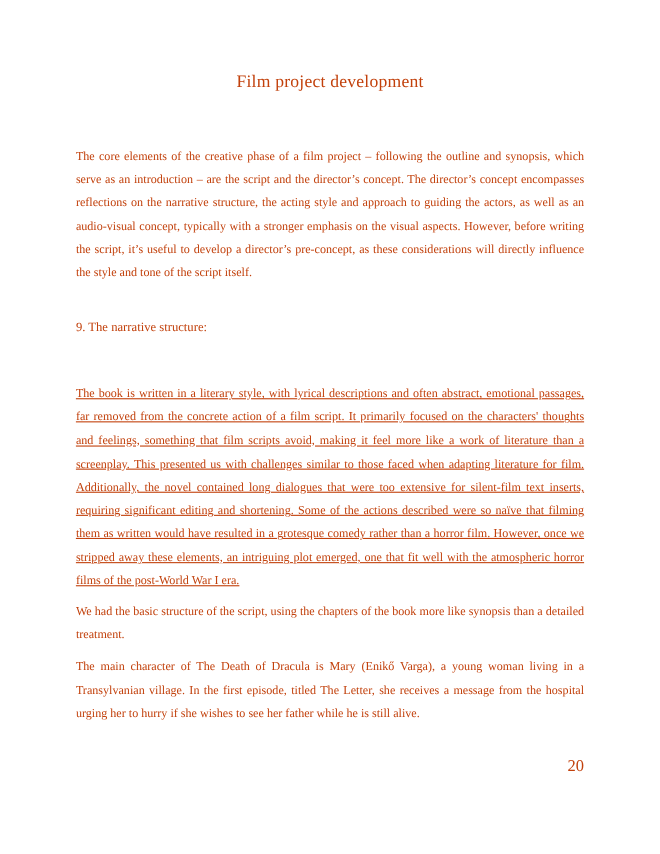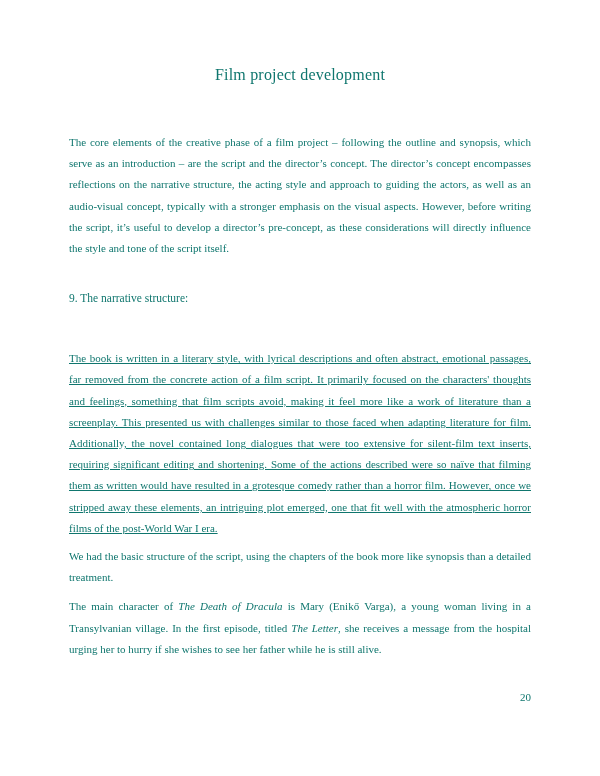--- a/index.html
+++ b/index.html
@@ -5,21 +5,21 @@
   html, body {
     margin: 0;
     padding: 0;
     background: #ffffff;
   }
   .page {
     position: relative;
     width: 600px;
     height: 776px;
     background: #ffffff;
-    color: #0f766e;
+    color: #c2410c;
     font-family: "Liberation Serif", "DejaVu Serif", serif;
     overflow: hidden;
   }
   .title {
     margin: 0;
     padding-top: 66px;
     text-align: center;
     font-size: 16px;
     font-weight: 400;
     letter-spacing: 0.2px;
@@ -37,26 +37,26 @@
   .intro { margin-top: 48px; }
   .heading {
     margin: 29px 0 0 0;
     font-size: 11.5px;
     font-weight: 400;
     line-height: 21px;
   }
   .para-book { margin-top: 39px; text-decoration: underline; }
   .para-structure { margin-top: 7px; }
   .para-character { margin-top: 8px; }
-  .italic { font-style: italic; }
+  .italic { }
   .page-number {
     position: absolute;
     top: 690px;
     right: 69px;
-    font-size: 11px;
+    font-size: 15px;
     line-height: 15px;
   }
 </style>
 </head>
 <body>
 
 <div class="page">
   <h1 class="title">Film project development</h1>
 
   <div class="content">

